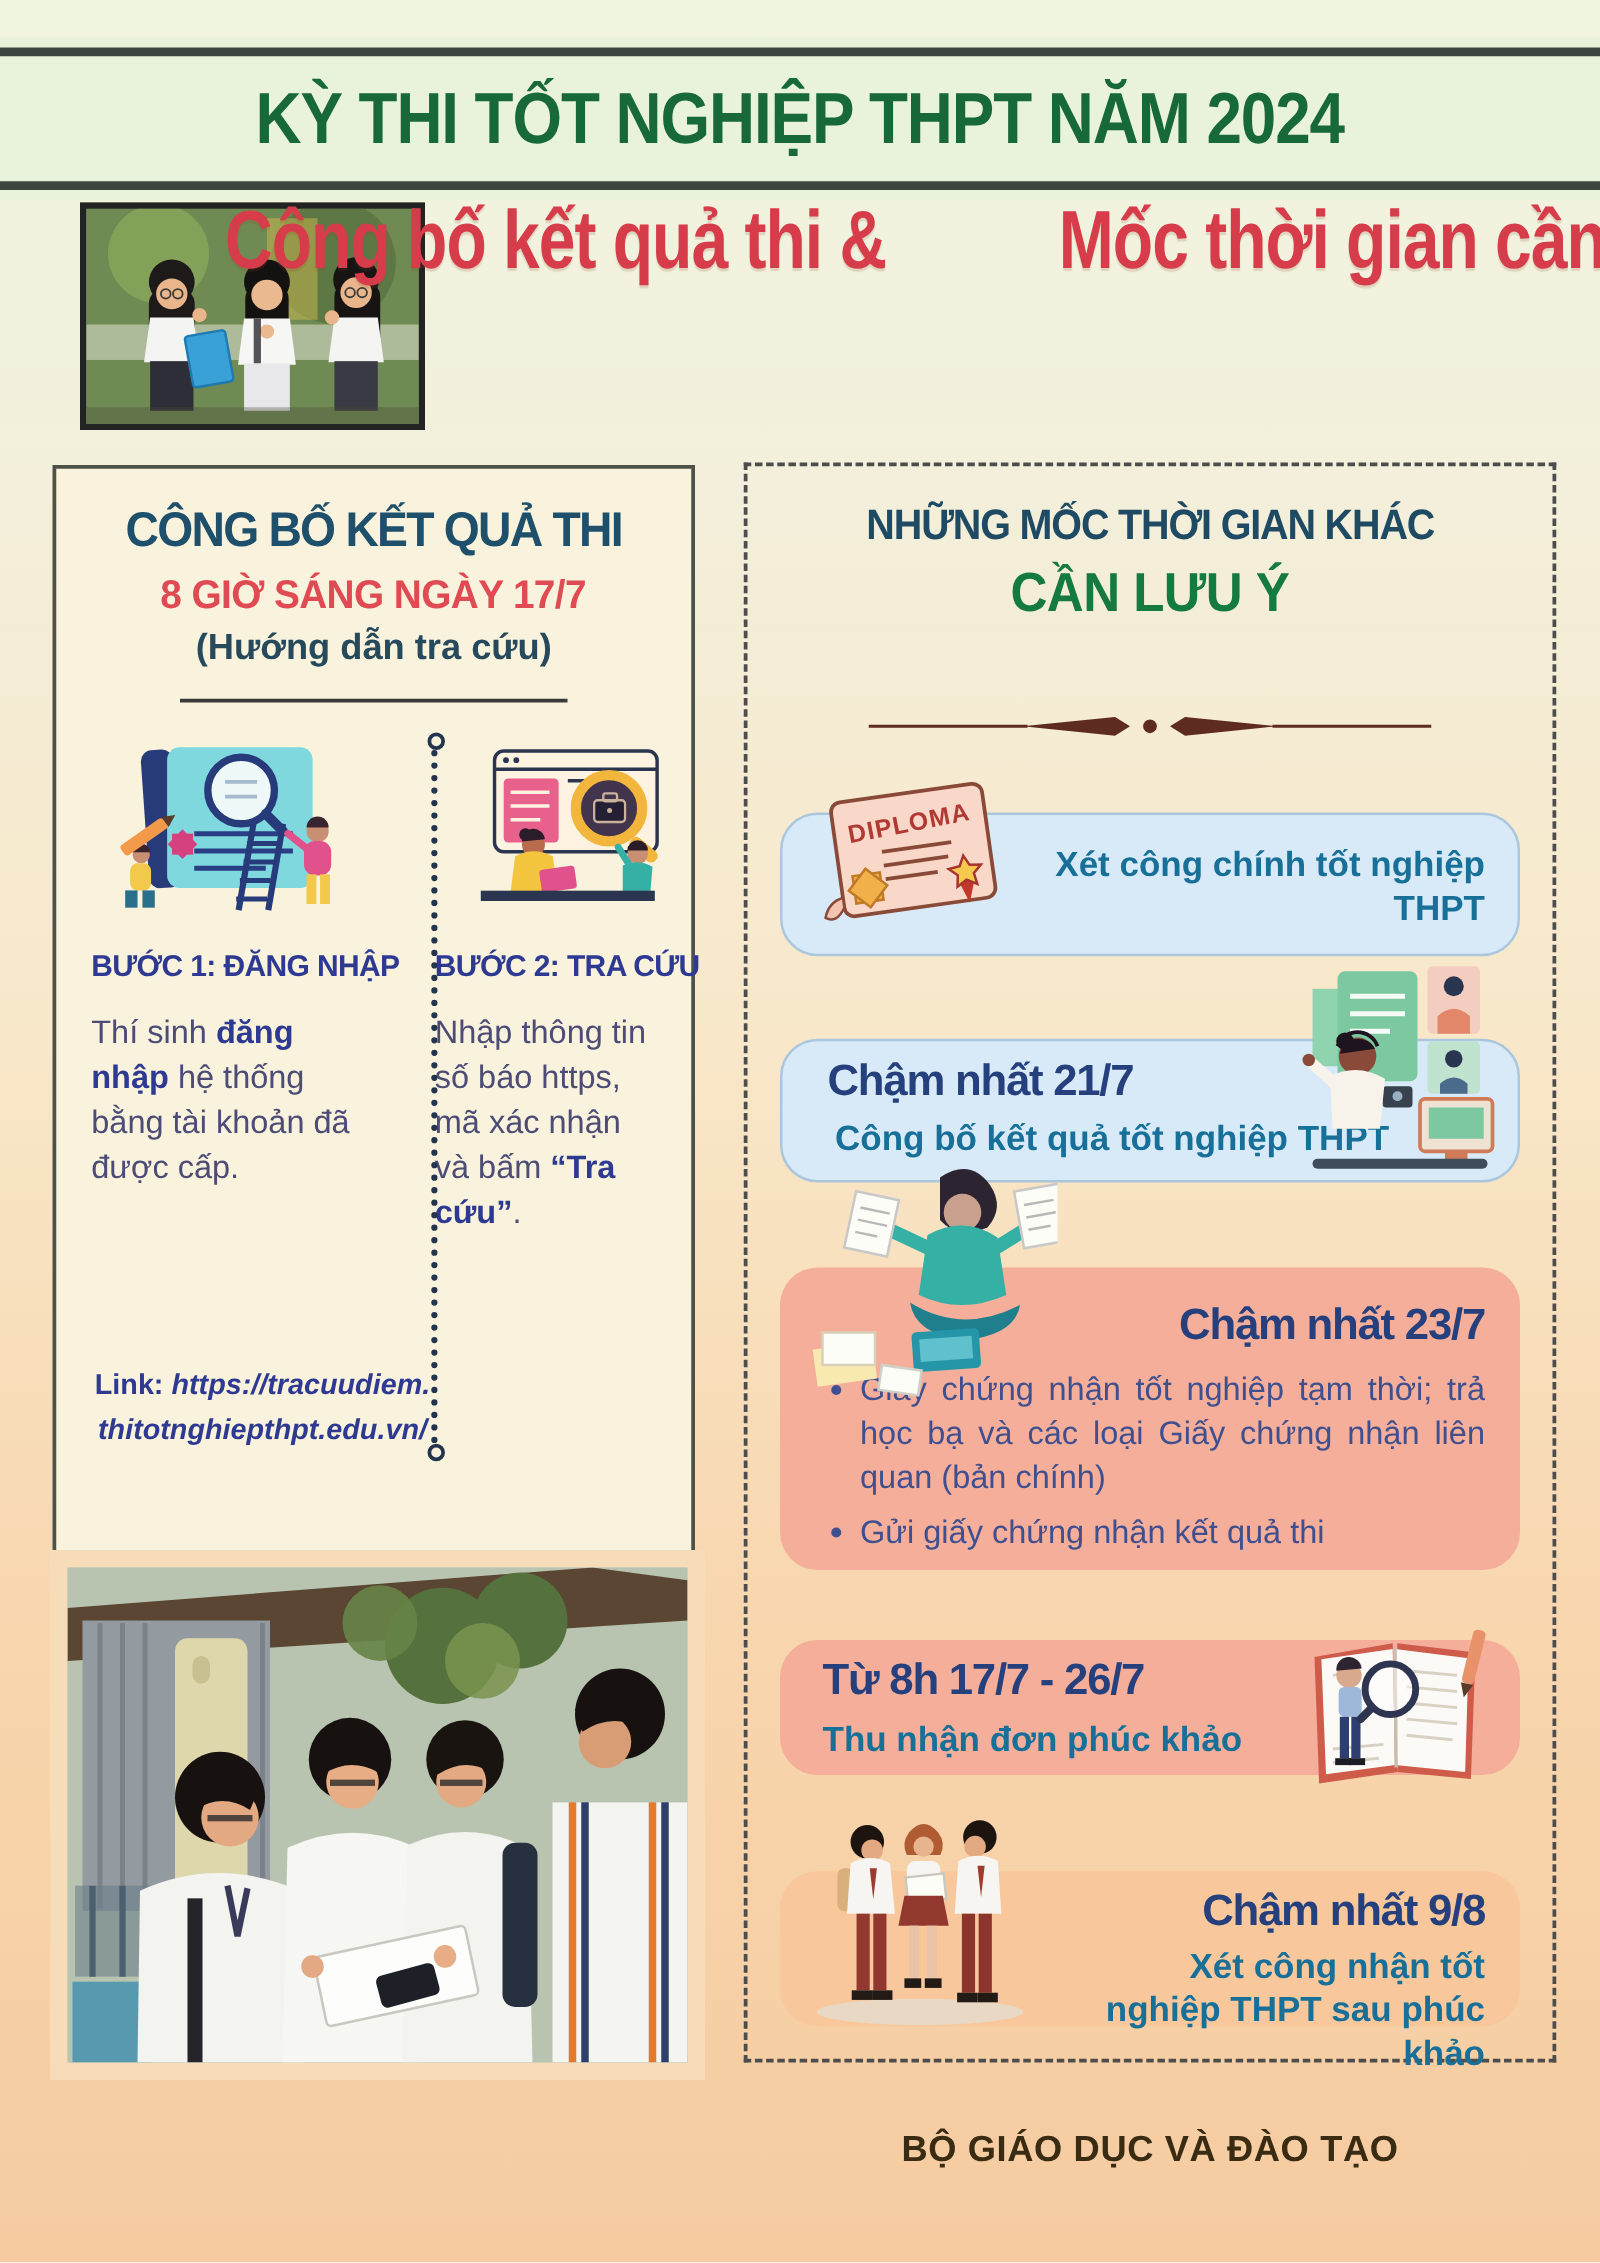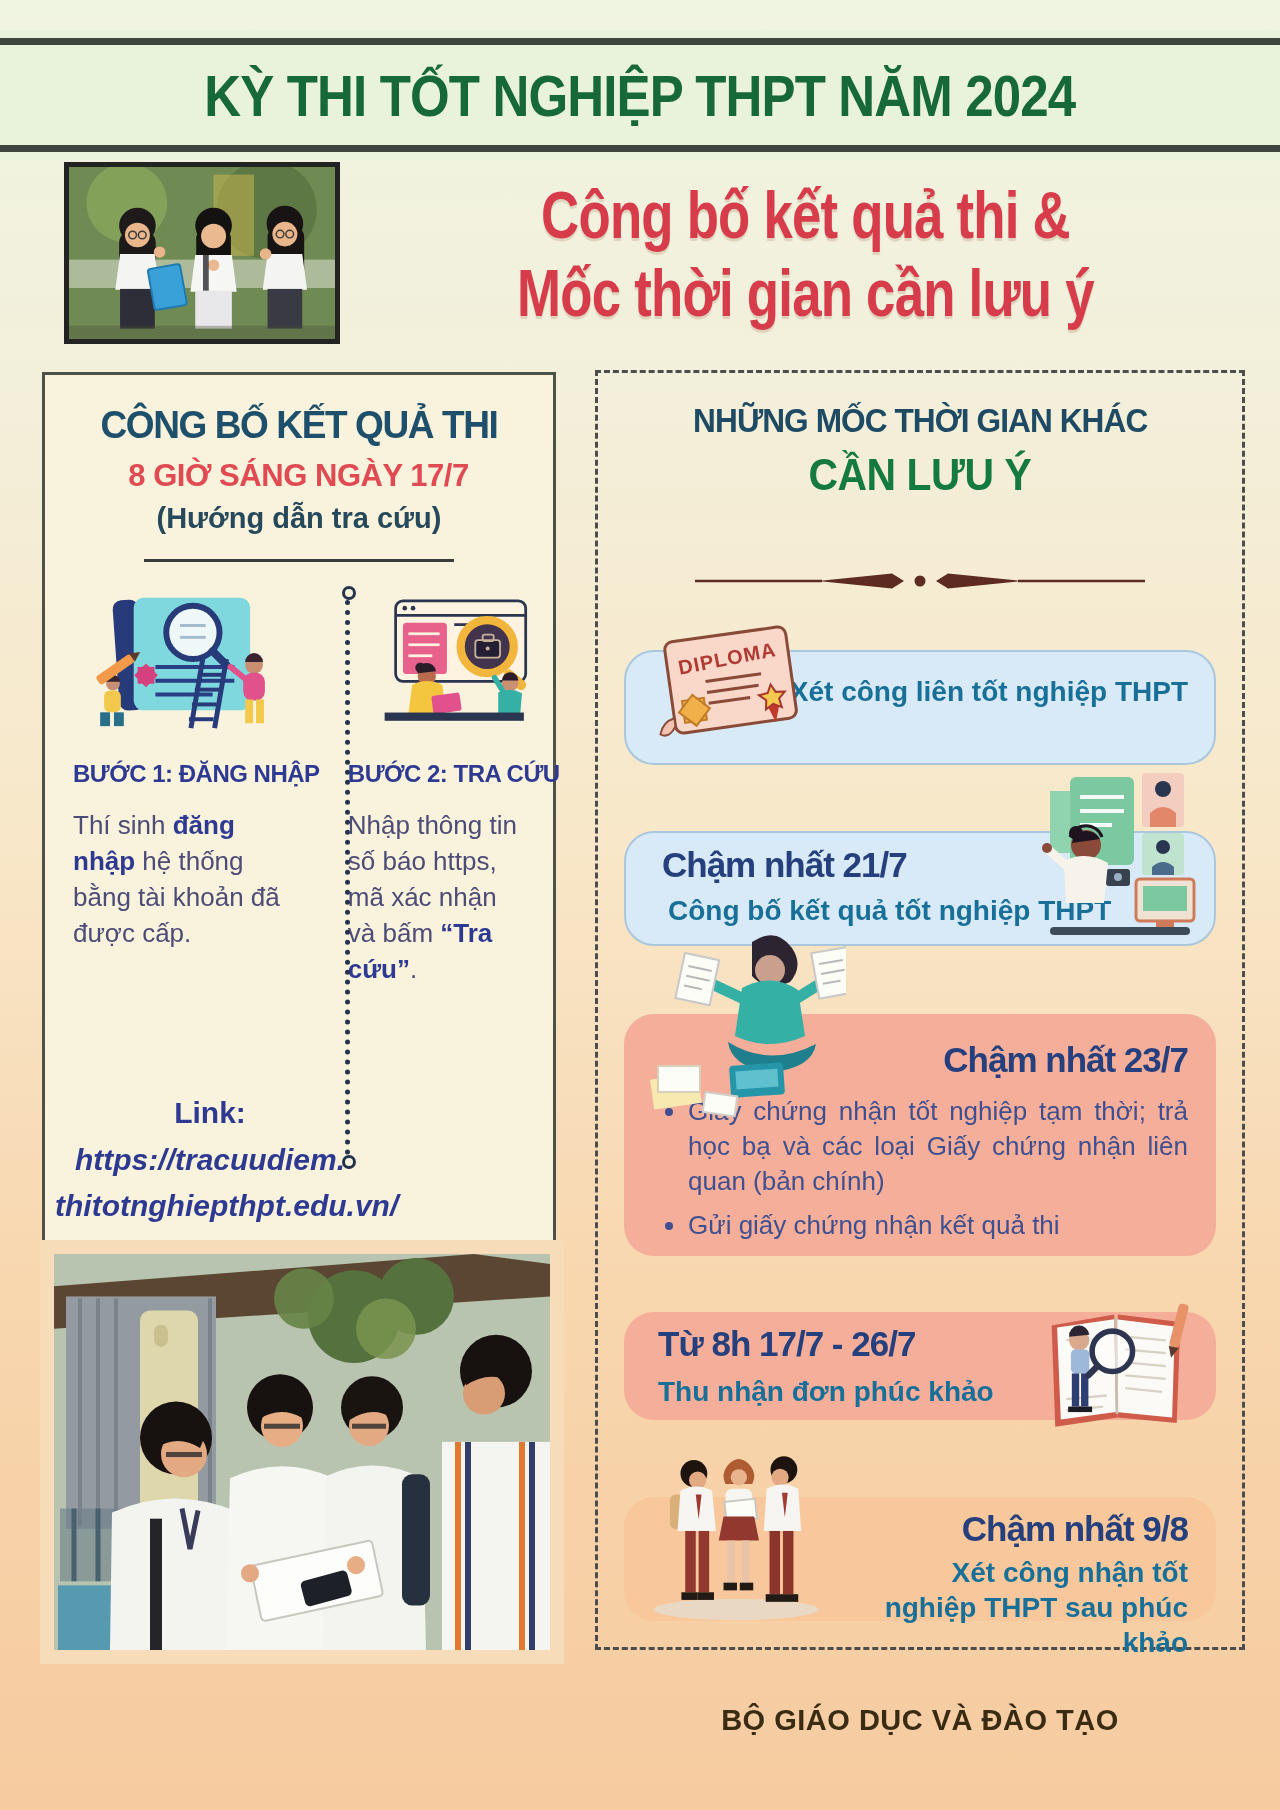--- a/index.html
+++ b/index.html
@@ -13,22 +13,22 @@
   .banner-line{position:absolute;left:0;right:0;height:7px;background:#3c463e;}
   .banner-line.top{top:8px}.banner-line.bottom{bottom:8px}
   .banner-title{position:absolute;left:0;right:0;top:50%;transform:translateY(-50%);text-align:center;}
   .banner-title span{display:inline-block;transform:scaleX(.88);font-size:58px;font-weight:bold;
     color:#17693a;letter-spacing:-1px;white-space:nowrap;}
 
   
   .photo1{position:absolute;left:64px;top:162px;width:276px;height:182px;border:5px solid #232323;
     box-sizing:border-box;background:#6f8a52;}
   .photo1 svg{display:block;width:100%;height:100%;}
-  .hero{position:absolute;left:350px;top:166px;width:910px;height:178px;display:flex;
-    flex-direction:column;justify-content:center;}
+  .hero{position:absolute;left:350px;top:153px;width:910px;height:178px;display:flex;
+    justify-content:center;}
   .hero-line{text-align:center;}
   .hero-line span{display:inline-block;transform:scaleX(.8);font-size:66px;line-height:1.18;
     font-weight:bold;color:#d73c4b;letter-spacing:-1px;white-space:nowrap;
     text-shadow:0 3px 1px rgba(140,70,40,.18);}
 
   
   .left-panel{position:absolute;left:42px;top:372px;width:514px;height:946px;background:#f9f2dc;
     border:3px solid #4d5249;box-sizing:border-box;text-align:center;}
   .lp-title{margin-top:28px;}
   .lp-title span{display:inline-block;transform:scaleX(.95);font-size:39px;font-weight:bold;
@@ -43,21 +43,21 @@
   .step.one{width:56%;padding:0 30px 0 14px;}
   .step.two{width:44%;padding:0 8px 0 20px;}
   .step-illus{height:150px;display:flex;align-items:flex-end;justify-content:center;}
   .step-label{margin-top:24px;font-size:24px;font-weight:bold;color:#2e3a92;letter-spacing:-.5px;white-space:nowrap;}
   .step-body{margin-top:20px;font-size:26px;line-height:1.38;color:#4c4c77;}
   .step-body b{color:#2e3a92;}
   .v-divider{position:absolute;left:59%;top:14px;height:555px;border-left:5px dotted #24344d;}
   .v-divider::before,.v-divider::after{content:"";position:absolute;left:-8px;width:8px;height:8px;
     border:3px solid #24344d;border-radius:50%;background:#f9f2dc;}
   .v-divider::before{top:-14px}.v-divider::after{bottom:-14px}
-  .lp-link{position:absolute;left:10px;top:715px;width:310px;text-align:center;font-size:30px;
+  .lp-link{position:absolute;left:10px;top:715px;width:310px;text-align:center;font-size:23px;
     font-weight:bold;color:#2e3a92;line-height:1.55;}
   .lp-link .url{font-style:italic;}
 
   
   .photo2-frame{position:absolute;left:40px;top:1240px;width:524px;height:424px;background:#f7dcb9;}
   .photo2{position:absolute;left:14px;top:14px;right:14px;bottom:14px;background:#b8c4b0;}
   .photo2 svg{display:block;width:100%;height:100%;}
 
   
   .right-panel{position:absolute;left:595px;top:370px;width:650px;height:1280px;
@@ -341,21 +341,21 @@
           <text x="81" y="47" text-anchor="middle" font-family="Liberation Sans, sans-serif" font-size="20" font-weight="bold" fill="#b03a33" letter-spacing="1" transform="rotate(-3 81 47)">DIPLOMA</text>
           <line x1="56" y1="60" x2="112" y2="60" stroke="#8a4a38" stroke-width="3"></line>
           <line x1="56" y1="71" x2="108" y2="71" stroke="#8a4a38" stroke-width="3"></line>
           <line x1="56" y1="82" x2="98" y2="82" stroke="#8a4a38" stroke-width="3"></line>
           <rect x="30" y="76" width="22" height="22" fill="#f2b04a" stroke="#c07b28" stroke-width="2"></rect>
           <rect x="30" y="76" width="22" height="22" fill="#f2b04a" stroke="#c07b28" stroke-width="2" transform="rotate(45 41 87)"></rect>
           <polygon points="113,90 120,110 127,90" fill="#c0392b"></polygon>
           <path d="M120,72 l4,8 9,1 -6.5,6 1.5,9 -8,-4.5 -8,4.5 1.5,-9 -6.5,-6 9,-1 z" fill="#f5c94e" stroke="#a8342e" stroke-width="2"></path>
         </g>
       </svg>
-      <div class="card-sub">Xét công liên tốt nghiệp THPT</div>
+      <div class="card-sub">Xét công chính tốt nghiệp THPT</div>
     </div>
 
     <div class="card blue card2">
       <svg class="illus-videocall" viewBox="0 0 212 166">
         <rect x="60" y="20" width="32" height="62" fill="#8fd4ae"></rect>
         <rect x="80" y="6" width="64" height="88" rx="6" fill="#7cc9a1"></rect>
         <line x1="90" y1="26" x2="134" y2="26" stroke="#f5fbf6" stroke-width="4"></line>
         <line x1="90" y1="40" x2="134" y2="40" stroke="#f5fbf6" stroke-width="4"></line>
         <line x1="90" y1="54" x2="122" y2="54" stroke="#f5fbf6" stroke-width="4"></line>
         <rect x="152" y="2" width="42" height="54" rx="4" fill="#f3cdc0"></rect>

